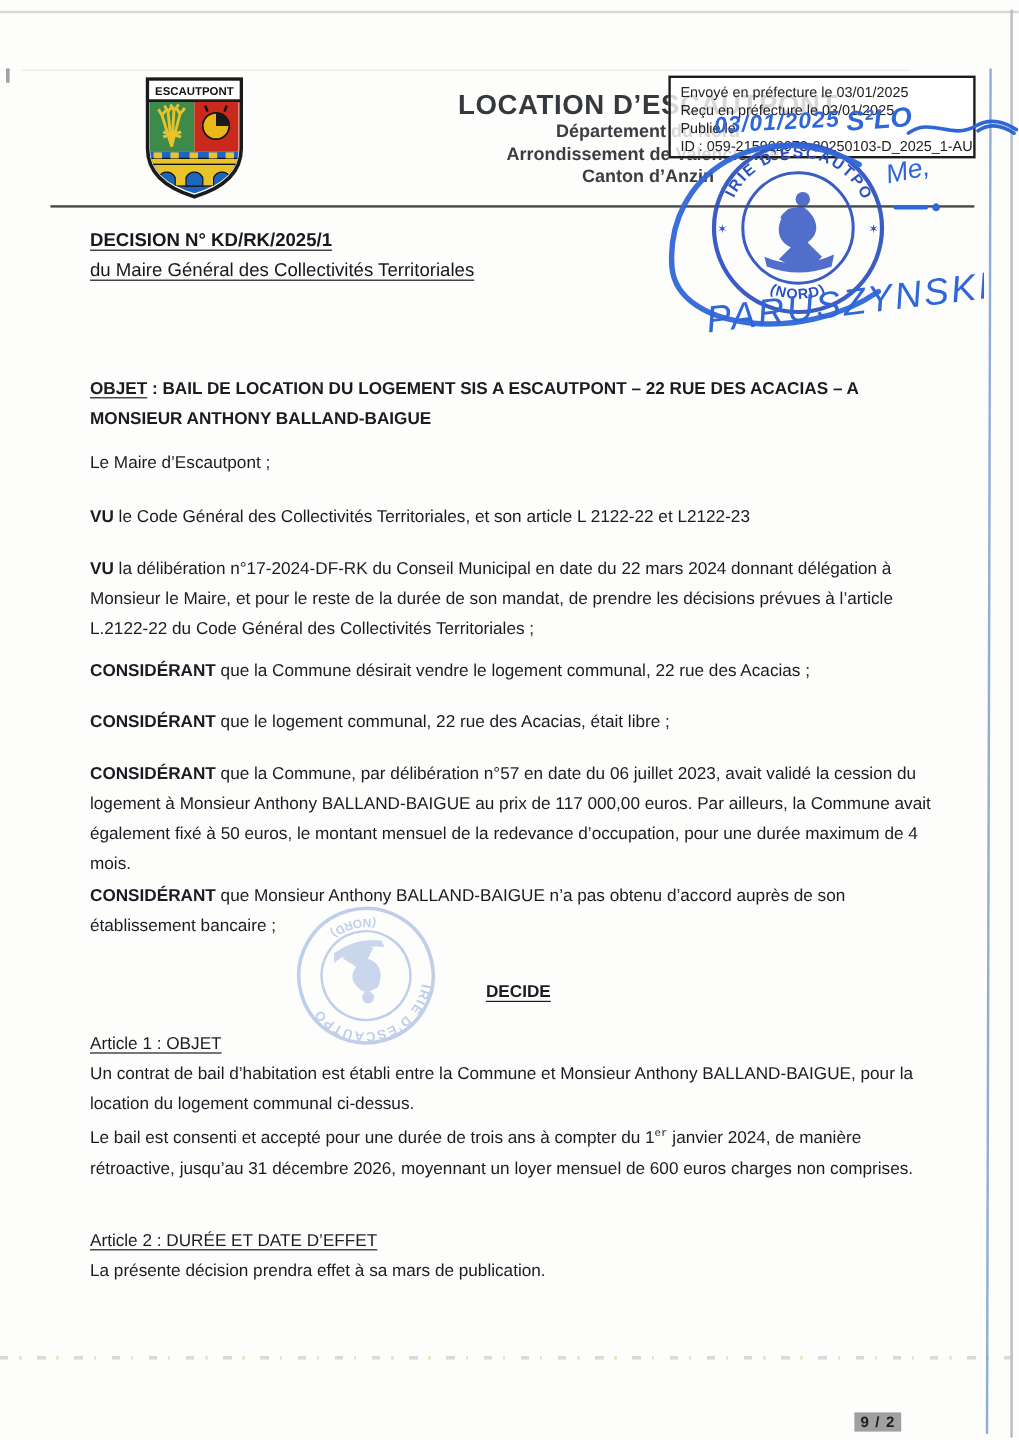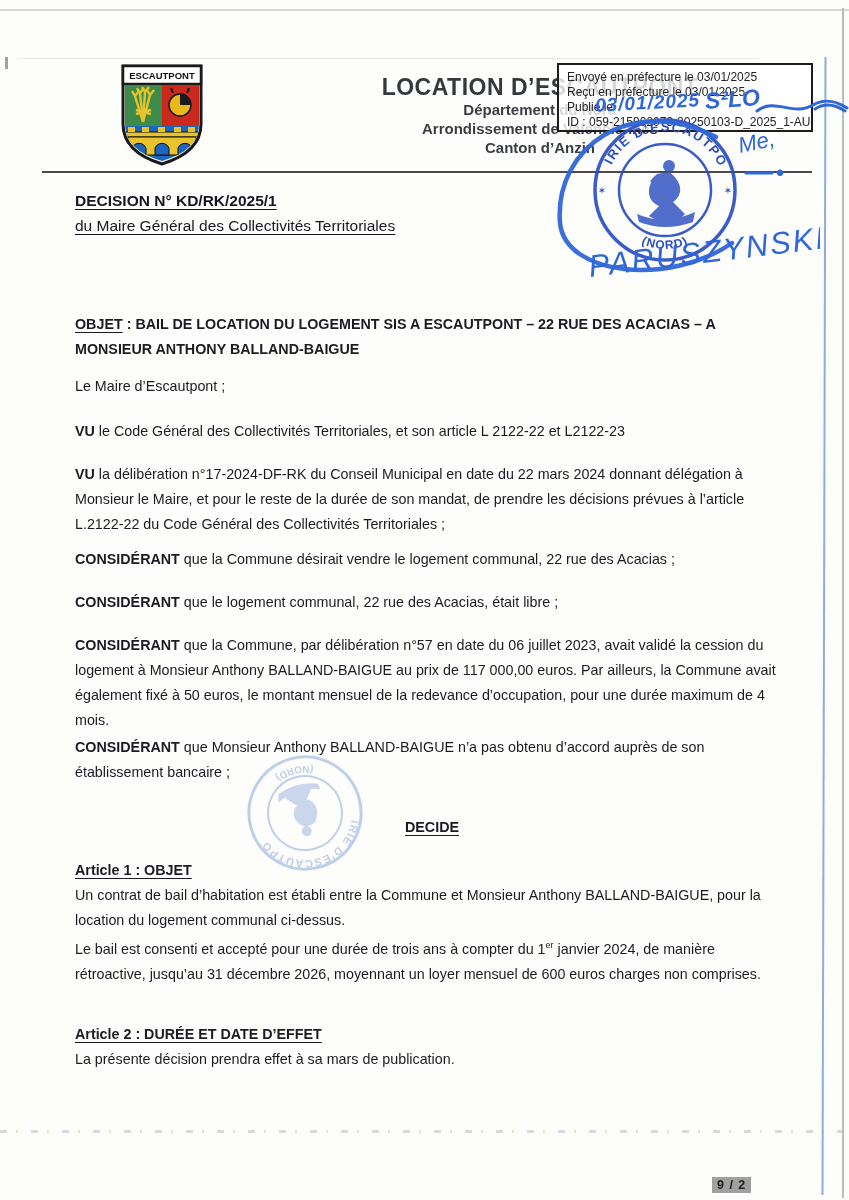--- a/index.html
+++ b/index.html
@@ -52,23 +52,23 @@
   .doc-body p{margin:0;}
   .p-objet{font-weight:bold;margin-bottom:12px !important;}
   .p-maire{margin-bottom:20px !important;}
   .p-vu1{margin-bottom:18px !important;}
   .p-vu2{margin-bottom:10px !important;}
   .p-cons1{margin-bottom:18px !important;}
   .p-cons2{margin-bottom:18px !important;}
   .p-cons3{margin-bottom:2px !important;}
   .p-cons4{margin-bottom:30px !important;}
   .p-decide{text-align:center;font-weight:bold;margin-bottom:18px !important;}
-  .p-art-head{font-weight:bold;}
+  .p-art-head{font-weight:normal;}
   .p-art1-body{margin-bottom:35px !important;}
-  sup{font-size:9px;}
+  sup{font-size:9px;font-family:Liberation Mono, monospace;}
 
   
   .page-num{left:712px;top:1177px;background:#a0a0a0;color:#1d1d1d;font-size:12.5px;
     font-weight:bold;padding:1px 5px;z-index:2;letter-spacing:1px;}
 </style>
 </head>
 <body>
 
 <div class="abs scan-line-top"></div>
 <div class="abs scan-line-top2"></div>

